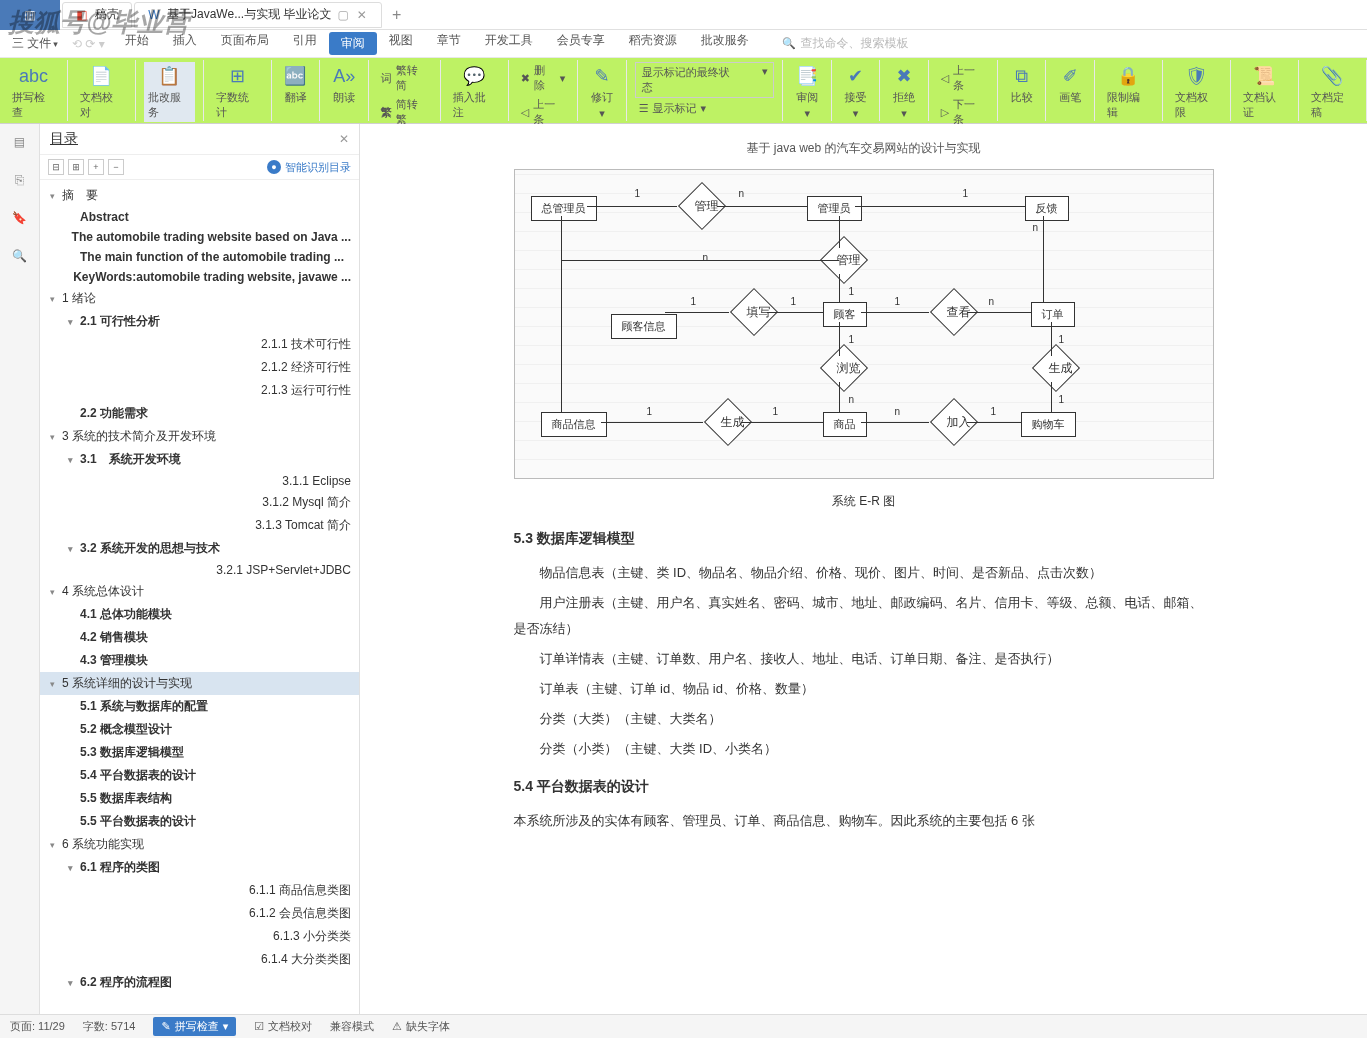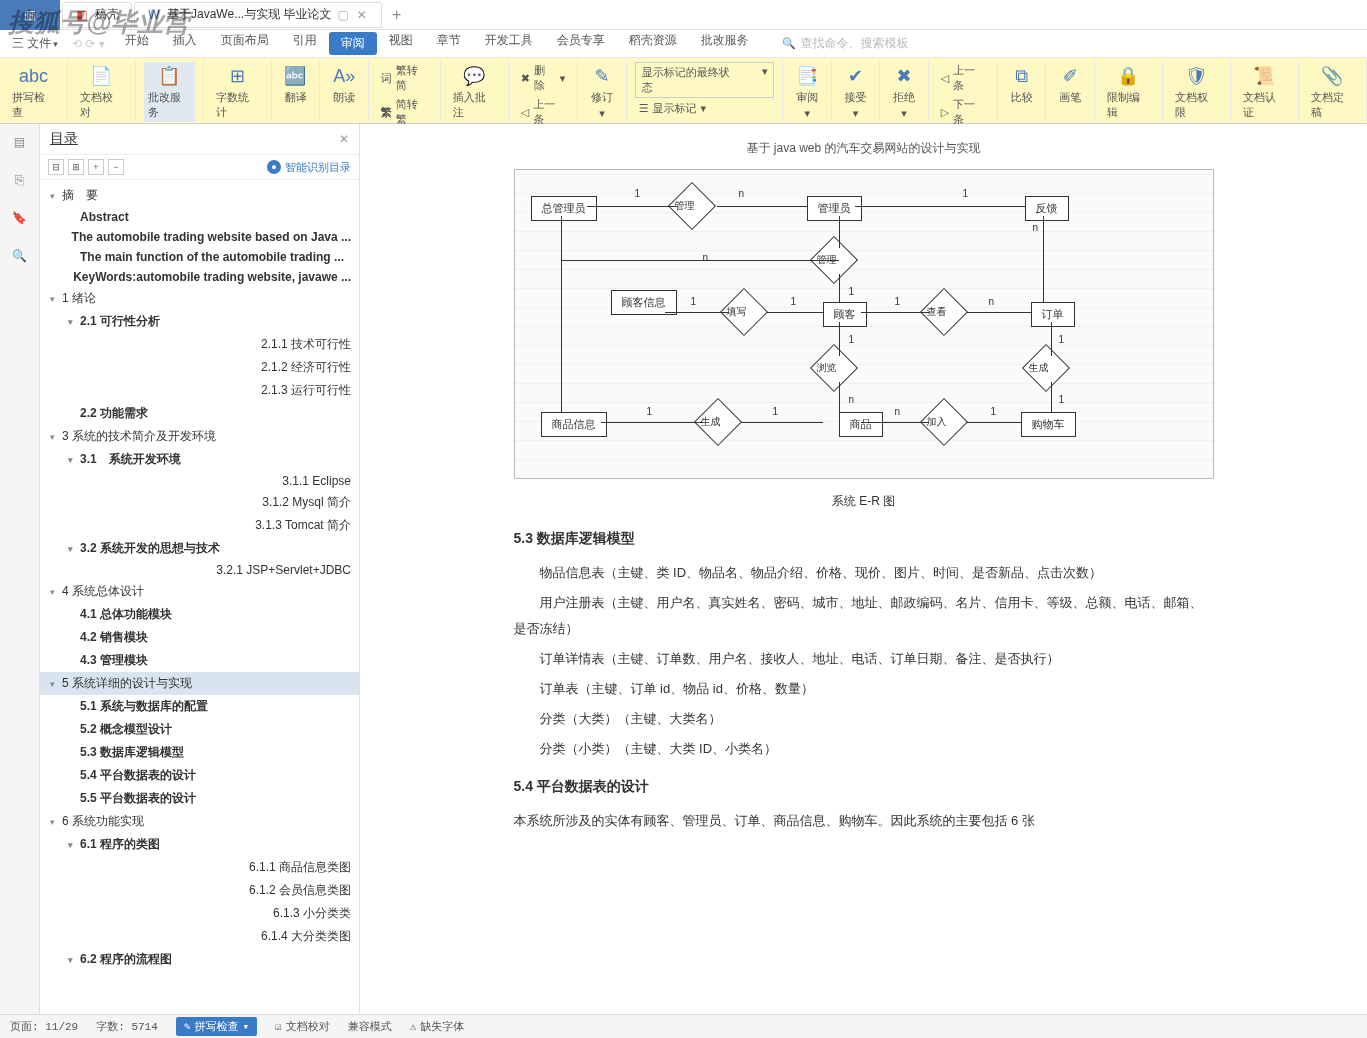--- a/index.html
+++ b/index.html
@@ -10,21 +10,21 @@
 .tab { padding:0 12px; height:26px; display:flex; align-items:center; gap:6px; border:1px solid #ddd; background:#fff; margin-left:2px; border-radius:3px 3px 0 0; font-size:12px; }
 .tab-icon { width:14px; height:14px; display:inline-flex; align-items:center; justify-content:center; }
 .tab-close { color:#999; cursor:pointer; padding:0 2px; }
 .tab-add { padding:0 10px; color:#888; font-size:16px; cursor:pointer; }
 .menubar { height:28px; display:flex; align-items:center; border-bottom:1px solid #e8e8e8; padding:0 6px; gap:2px; background:#fff; }
 .menu-dd { display:flex; align-items:center; gap:2px; padding:0 6px; color:#555; }
 .menu-item { padding:0 12px; color:#555; cursor:pointer; }
 .menu-item.active { background:#3a7bc8; color:#fff; border-radius:3px; padding:3px 12px; }
 .search-box { margin-left:20px; color:#bbb; display:flex; align-items:center; gap:4px; }
 .search-box::before { content:"🔍"; font-size:11px; }
-.ribbon { height:66px; display:flex; border-bottom:1px solid #d0d0d0; background:#fef9c3; padding:2px 0; }
+.ribbon { height:66px; display:flex; border-bottom:1px solid #d0d0d0; background:#bef264; padding:2px 0; }
 .ribbon-group { display:flex; flex-direction:column; align-items:center; justify-content:space-between; padding:2px 8px; border-right:1px solid #e8e8e8; min-width:46px; }
 .ribbon-btn { display:flex; flex-direction:column; align-items:center; gap:2px; cursor:pointer; padding:2px 4px; font-size:11px; color:#555; }
 .ribbon-btn.active { background:#e0e8f0; }
 .ribbon-icon { width:24px; height:24px; display:flex; align-items:center; justify-content:center; font-size:18px; color:#4a7ab8; }
 .ribbon-sub { display:flex; flex-direction:column; gap:2px; font-size:11px; color:#555; }
 .ribbon-row { display:flex; align-items:center; gap:4px; padding:1px 4px; }
 .ribbon-dd { border:1px solid #ccc; padding:2px 6px; font-size:11px; min-width:120px; display:flex; justify-content:space-between;gap:24px; }
 .main { display:flex; height:calc(100vh - 148px); }
 .leftbar { width:40px; background:#f5f5f5; border-right:1px solid #e0e0e0; display:flex; flex-direction:column; align-items:center; padding-top:8px; gap:18px; }
 .leftbar-icon { width:20px; height:20px; color:#888; cursor:pointer; display:flex; align-items:center; justify-content:center; }
@@ -41,30 +41,30 @@
 .tree-item.selected { background:#d8e4f0; }
 .tree-caret { width:12px; color:#888; font-size:9px; }
 .tree-l0 { padding-left:10px; }
 .tree-l1 { padding-left:28px;font-weight:bold; }
 .tree-l2 { padding-left:40px;justify-content:flex-end; }
 .doc-area { flex:1; background:#fff; overflow-y:auto; position:relative; }
 .doc-page { max-width:780px; margin:0 auto; padding:10px 40px; }
 .doc-title { text-align:center; font-size:12px; color:#555; padding:6px 0; }
 .er-diagram { border:1px solid #bbb; background:repeating-linear-gradient(0deg,#fafafa,#fafafa 18px,#f0f0f0 18px,#f0f0f0 19px),repeating-linear-gradient(90deg,transparent,transparent 18px,#f0f0f0 18px,#f0f0f0 19px); height:310px; position:relative; margin:6px 0; }
 .er-box { position:absolute; border:1px solid #333; background:#fff; padding:4px 10px; font-size:11px; text-align:center; }
-.er-diamond { position:absolute; width:44px; height:28px; display:flex; align-items:center; justify-content:flex-start; font-size:10px; }
+.er-diamond { position:absolute; width:44px; height:28px; display:flex; align-items:center; justify-content:flex-end; font-size:12px; }
 .er-diamond::before { content:""; position:absolute; width:32px; height:32px; border:1px solid #333; background:#fff; transform:rotate(45deg); z-index:0; }
 .er-diamond span { position:relative; z-index:1; }
 .er-line { position:absolute; background:#333; }
 .er-lbl { position:absolute; font-size:10px; color:#333; }
 .er-caption { text-align:center; font-size:12px; margin:14px 0 20px; }
 .section-h { font-size:14px; font-weight:bold; margin:16px 0 12px; }
 .para { font-size:13px; line-height:2; text-indent:2em; margin:4px 0; }
 .statusbar { height:24px; background:#f5f5f5; border-top:1px solid #ddd; display:flex; align-items:center; padding:0 10px; gap:18px; font-size:11px; color:#555; }
-.status-item { display:flex; align-items:center; gap:4px;font-family:Liberation Mono, monospace; }
+.status-item { display:flex; align-items:center; gap:4px; }
 .status-badge { background:#3a7bc8; color:#fff; padding:2px 8px; border-radius:2px; }
 </style>
 </head>
 <body>
 
 <div class="watermark">搜狐号@毕业营</div>
 
 <div class="titlebar">
   <div class="app-icon-box">
       <span>▥</span>
@@ -361,20 +361,24 @@
         <div class="tree-item tree-l1">
           <span class="tree-caret"></span>
           <span>5.3 数据库逻辑模型</span>
         </div>
         <div class="tree-item tree-l1">
           <span class="tree-caret"></span>
           <span>5.4 平台数据表的设计</span>
         </div>
         <div class="tree-item tree-l1">
           <span class="tree-caret"></span>
+          <span>5.5 数据库表结构</span>
+        </div>
+        <div class="tree-item tree-l1">
+          <span class="tree-caret"></span>
           <span>5.5 平台数据表的设计</span>
         </div>
         <div class="tree-item tree-l0">
           <span class="tree-caret">▾</span>
           <span>6 系统功能实现</span>
         </div>
         <div class="tree-item tree-l1">
           <span class="tree-caret">▾</span>
           <span>6.1 程序的类图</span>
         </div>
@@ -406,40 +410,40 @@
       <div class="er-diagram">
         <div class="er-box" style="top:26px;left:16px">总管理员</div>
         <div class="er-diamond" style="top:22px;left:160px">
             <span>管理</span>
           </div>
         <div class="er-box" style="top:26px;left:292px">管理员</div>
         <div class="er-box" style="top:26px;left:510px">反馈</div>
         <div class="er-diamond" style="top:76px;left:302px">
             <span>管理</span>
           </div>
-        <div class="er-box" style="top:120px;left:96px">顾客信息</div>
+        <div class="er-box" style="top:144px;left:96px">顾客信息</div>
         <div class="er-diamond" style="top:128px;left:212px">
             <span>填写</span>
           </div>
         <div class="er-box" style="top:132px;left:308px">顾客</div>
         <div class="er-diamond" style="top:128px;left:412px">
             <span>查看</span>
           </div>
         <div class="er-box" style="top:132px;left:516px">订单</div>
         <div class="er-diamond" style="top:184px;left:302px">
             <span>浏览</span>
           </div>
         <div class="er-diamond" style="top:184px;left:514px">
             <span>生成</span>
           </div>
         <div class="er-box" style="top:242px;left:26px">商品信息</div>
         <div class="er-diamond" style="top:238px;left:186px">
             <span>生成</span>
           </div>
-        <div class="er-box" style="top:242px;left:324px">商品</div>
+        <div class="er-box" style="top:242px;left:308px">商品</div>
         <div class="er-diamond" style="top:238px;left:412px">
             <span>加入</span>
           </div>
         <div class="er-box" style="top:242px;left:506px">购物车</div>
 
         <div class="er-line" style="top:36px;left:72px;width:90px;height:1px"></div>
         <div class="er-line" style="top:36px;left:202px;width:90px;height:1px"></div>
         <div class="er-line" style="top:36px;left:340px;width:170px;height:1px"></div>
         <div class="er-lbl" style="top:18px;left:120px">1</div>
           <div class="er-lbl" style="top:18px;left:224px">n</div>

